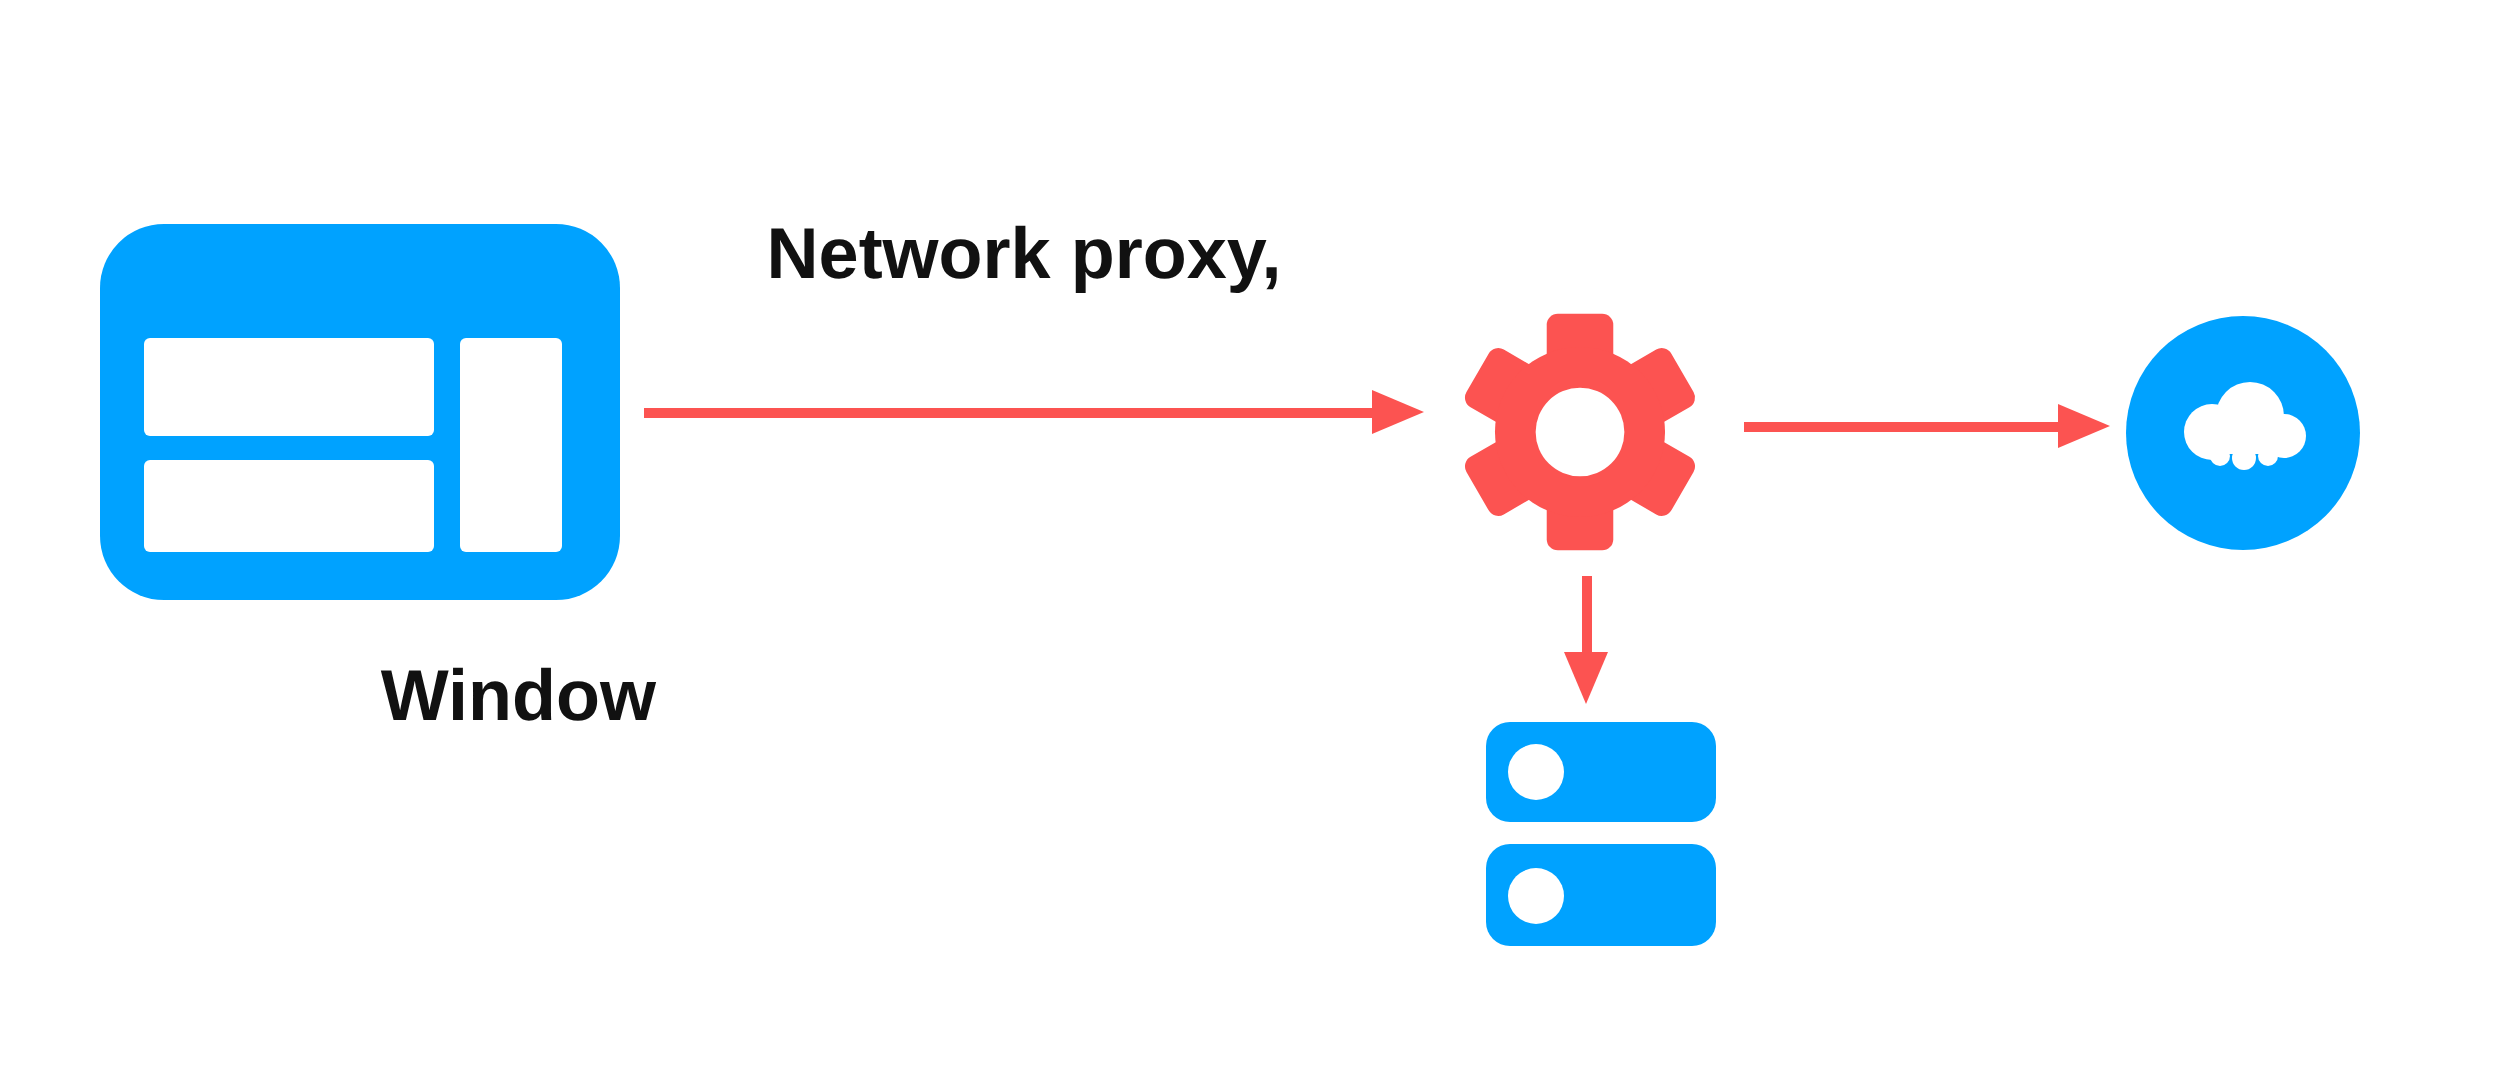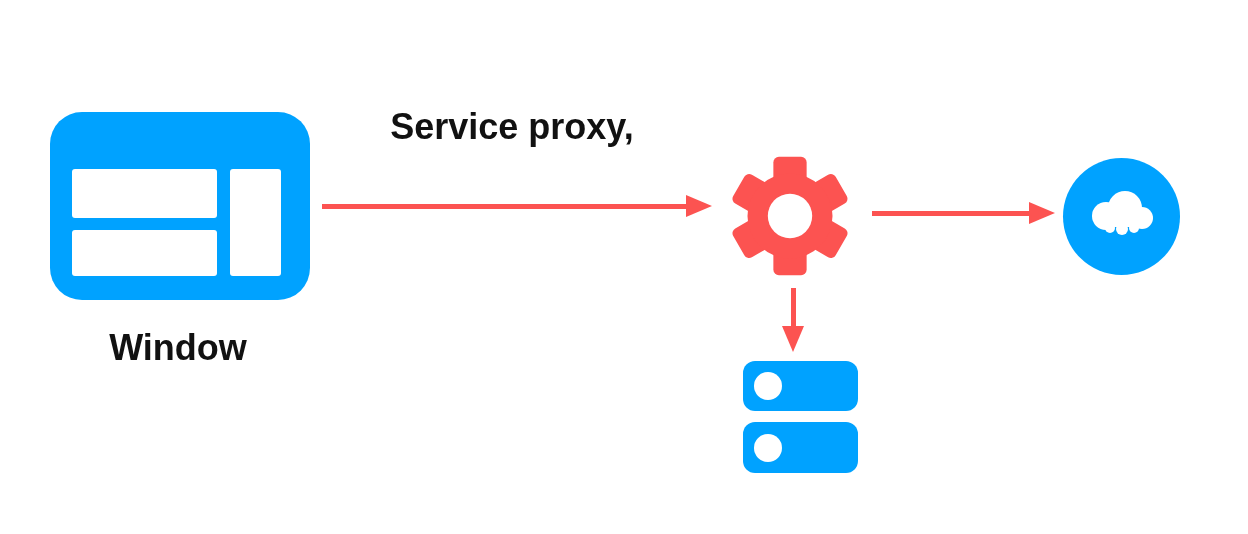--- a/index.html
+++ b/index.html
@@ -37,21 +37,21 @@
     left: 50px; top: 112px;
     width: 260px; height: 188px;
     background: var(--blue);
     border-radius: 32px;
   }
   .window-icon .pane { position: absolute; background: #fff; border-radius: 3px; }
   .pane-top-left    { left: 22px;  top: 57px;  width: 145px; height: 49px; }
   .pane-bottom-left { left: 22px;  top: 118px; width: 145px; height: 46px; }
   .pane-right       { left: 180px; top: 57px;  width: 51px;  height: 107px; }
 
-  .window-label { left: 28px; top: 327px; width: 300px; }
+  .window-label { left: 28px; top: 327px; width: 300px; text-align: right; }
 
   
   .proxy-note { left: 362px; top: 106px; width: 300px; }
 
   
   .sw-label { left: 662px; top: 85px; width: 300px; }
   .gear-wrap { left: 729px; top: 153px; width: 122px; height: 126px; color: var(--red); }
 
   
   .cloud-circle {
@@ -114,21 +114,21 @@
 <div class="canvas">
 
   <div class="abs window-icon">
     <div class="pane pane-top-left"></div>
     <div class="pane pane-bottom-left"></div>
     <div class="pane pane-right"></div>
   </div>
   <div class="abs label window-label">Window</div>
 
   <div class="abs label proxy-note">
-    <div>Service proxy,</div>
+    <div>Network proxy,</div>
   </div>
 
   <div class="abs arrow-line arrow1-line"></div>
   <div class="abs arrow-head arrow1-head"></div>
 
   <div class="abs gear-wrap">
     <svg viewBox="0 0 132 132" width="122" height="126" aria-hidden="true">
       <g fill="currentColor">
         <rect x="48" y="2" width="36" height="34" rx="6" transform="rotate(0 66 66)"></rect>
         <rect x="48" y="2" width="36" height="34" rx="6" transform="rotate(60 66 66)"></rect>

